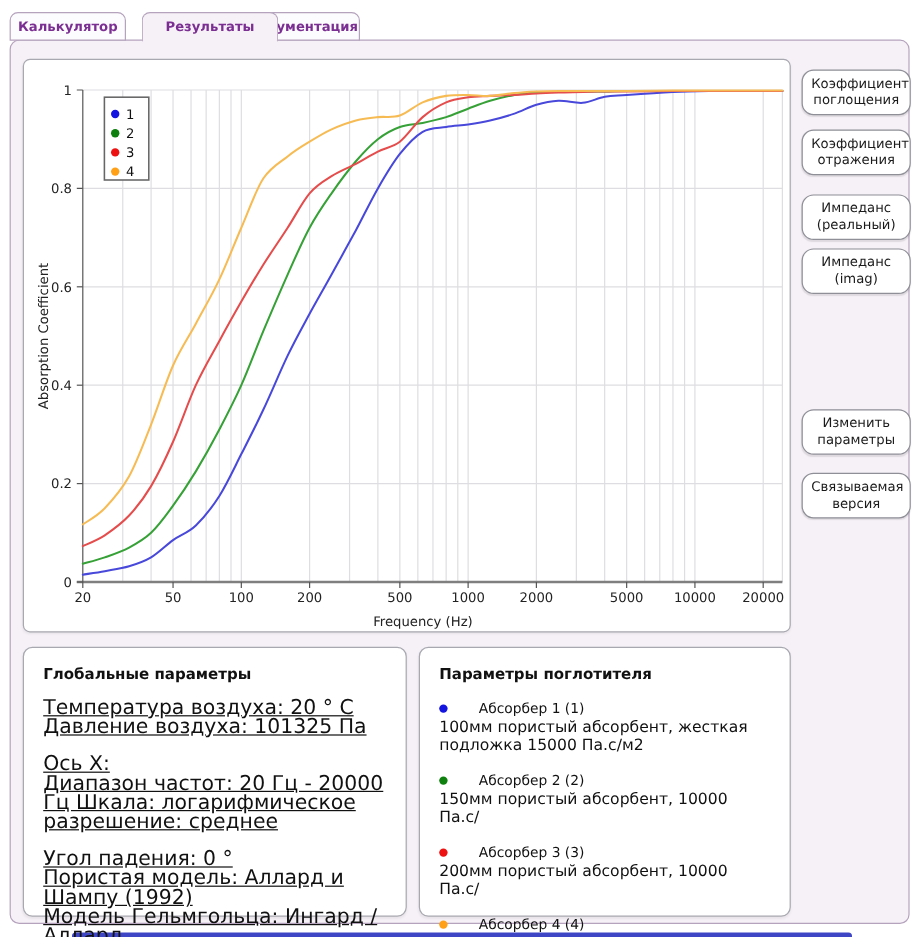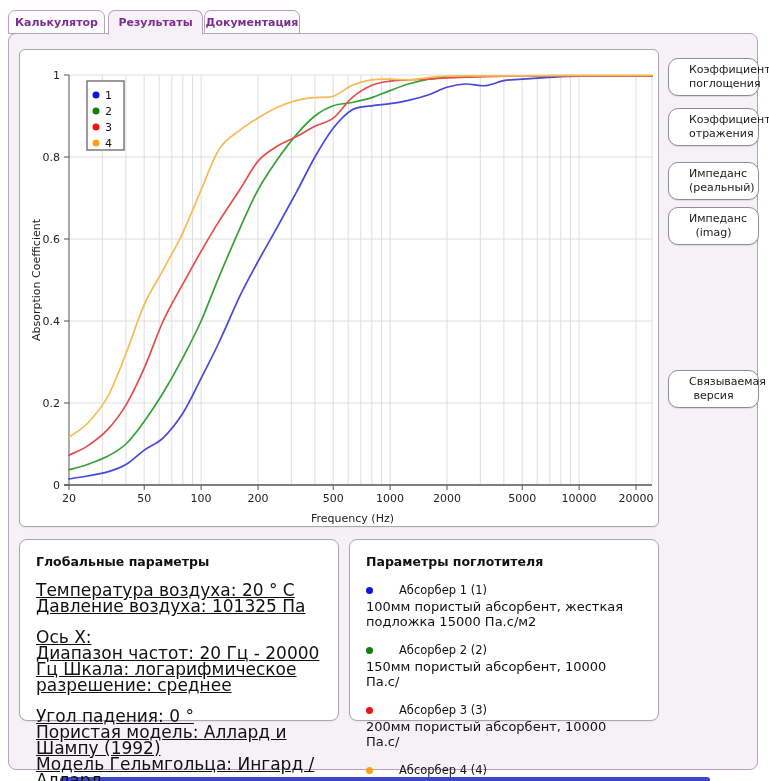--- a/index.html
+++ b/index.html
@@ -6,43 +6,43 @@
   body{font-family:"DejaVu Sans","Liberation Sans",sans-serif;}
   .page{position:relative;width:769px;height:781px;overflow:hidden;background:#fff;}
 
   
   .tab{position:absolute;top:10px;height:24px;box-sizing:border-box;
        background:#fcfbfd;border:1px solid #b5a3bd;border-radius:7px 7px 0 0;
        color:#7b2f92;font-weight:bold;font-size:11px;
        display:flex;align-items:center;justify-content:center;cursor:pointer;z-index:2;}
   .tab.active{background:#f6f1f7;border-bottom-color:#f6f1f7;height:25px;z-index:4;}
   .tab-1{left:8px;width:97px;}
-  .tab-2{left:108px;width:95px;}
+  .tab-2{left:118px;width:114px;}
   .tab-3{left:204px;width:96px;text-align:center;}
 
   
   .container{position:absolute;left:8px;top:33px;width:750px;height:737px;box-sizing:border-box;
        background:#f6f1f7;border:1px solid #b5a3bd;border-radius:8px;z-index:1;}
 
   .chart-panel{position:absolute;left:10px;top:15px;width:640px;height:478px;box-sizing:border-box;
        background:#fff;border:1px solid #a8a8b0;border-radius:6px;box-shadow:0 1px 2px rgba(0,0,0,0.06);}
   #chart-svg{display:block;}
   #chart-svg text{font-family:"DejaVu Sans","Liberation Sans",sans-serif;}
 
   
   .sbtn{position:absolute;left:659px;width:91px;box-sizing:border-box;
        background:#fff;border:1px solid #8f8f98;border-radius:10px;
        font-family:inherit;font-size:11px;color:#1a1a1a;line-height:14px;
-       padding:4px 20px;box-shadow:0 1px 1px rgba(0,0,0,0.1);cursor:pointer;text-align:center;}
+       padding:4px 7px;box-shadow:0 1px 1px rgba(0,0,0,0.1);cursor:pointer;text-align:center;}
   .sbtn span{display:block;}
   .sbtn-1{top:24px;}  .sbtn-2{top:74px;}  .sbtn-3{top:128px;}
-  .sbtn-4{top:173px;} .sbtn-5{top:307px;} .sbtn-6{top:336px;}
-
-  
-  .panel{position:absolute;top:505px;height:182px;box-sizing:border-box;
+  .sbtn-4{top:173px;} .sbtn-5{top:307px;} .sbtn-6{top:360px;}
+
+  
+  .panel{position:absolute;top:505px;height:225px;box-sizing:border-box;
        background:#fff;border:1px solid #a8a8b0;border-radius:8px;
        padding:14px 16px;box-shadow:0 1px 2px rgba(0,0,0,0.06);}
   .panel-left{left:10px;width:320px;}
   .panel-right{left:340px;width:310px;}
   .ptitle{font-size:12.5px;font-weight:bold;color:#111;margin-bottom:13px;}
   .pgroup{margin-bottom:15px;}
   .pline{font-size:17px;color:#111;line-height:16px;text-decoration:underline;}
   .absorber-item{margin-bottom:13px;}
   .aname{font-size:11.5px;color:#111;line-height:16px;display:flex;align-items:center;gap:20px;}
   .dot{width:7px;height:7px;border-radius:50%;display:inline-block;margin-right:6px;flex:0 0 auto;}
@@ -157,20 +157,24 @@
       <span>отражения</span>
     </button>
     <button class="sbtn sbtn-3">
       <span>Импеданс</span>
       <span>(реальный)</span>
     </button>
     <button class="sbtn sbtn-4">
       <span>Импеданс</span>
       <span>(imag)</span>
     </button>
+    <button class="sbtn sbtn-5">
+      <span>Изменить</span>
+      <span>параметры</span>
+    </button>
     <button class="sbtn sbtn-6">
       <span>Связываемая</span>
       <span>версия</span>
     </button>
 
     <div class="panel panel-left">
       <div class="ptitle">Глобальные параметры</div>
       <div class="pgroup">
         <div class="pline">Температура воздуха: 20 ° C</div>
         <div class="pline">Давление воздуха: 101325 Па</div>

